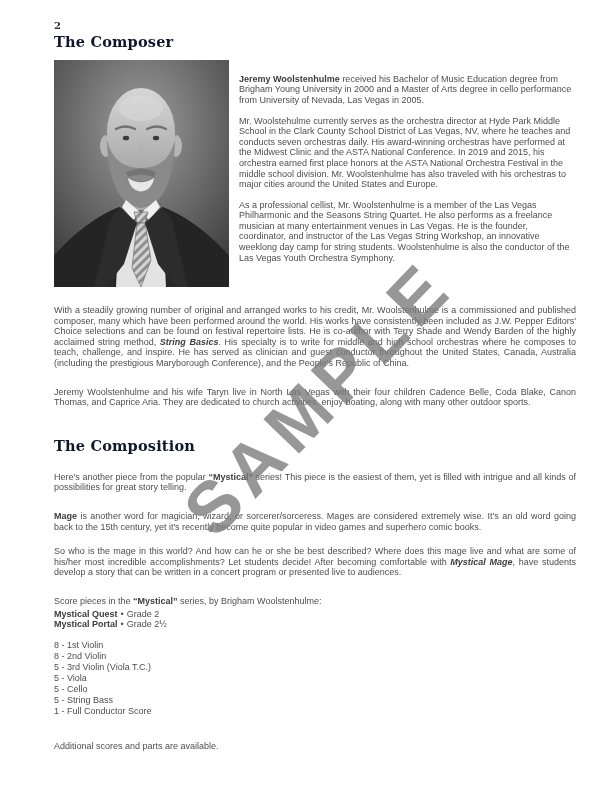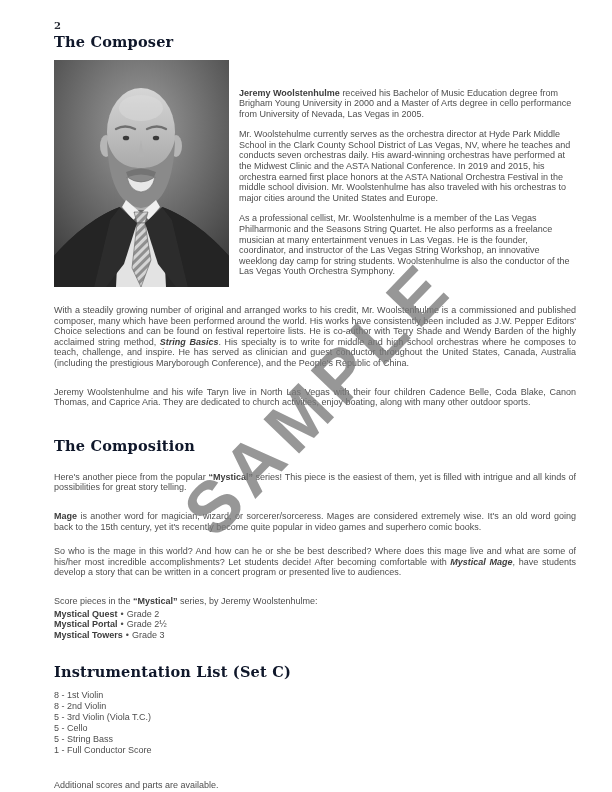--- a/index.html
+++ b/index.html
@@ -7,21 +7,21 @@
         font-family:"Liberation Sans",sans-serif;}
   .content{position:absolute;left:54px;top:0;width:522px;}
   .page-number{margin-top:20px;font:700 10px/11px "DejaVu Serif",serif;color:#2a2e38;}
   h1{font:700 14.5px/17px "DejaVu Serif",serif;color:#0f172a;margin:2px 0 0 0;letter-spacing:.2px;}
   h1.sec{margin-top:29px;}
   h1.sec2{margin-top:22px;}
   p{font:400 9px/10.6px "Liberation Sans",sans-serif;color:#4e4e4e;margin:0;}
   .bio-col p{margin-bottom:10px;}
   .full{margin-top:18px;}
   .just{text-align:justify;}
-  .composer-row{display:flex;gap:10px;margin-top:10px;align-items:flex-end;}
+  .composer-row{display:flex;gap:10px;margin-top:10px;align-items:center;}
   .photo{width:175px;height:227px;flex:none;}
   .photo svg{display:block;}
   .bio-col{flex:1;min-width:0;}
   .b{font-weight:700;color:#3d3d3d;}
   .i{font-style:italic;}
   .series{margin-top:2px;}
   .series-row{font:400 9px/10.8px "Liberation Sans",sans-serif;color:#4e4e4e;}
   .series-row .nm{font-weight:700;color:#3d3d3d;}
   .series-row .bl{padding:0 3px;}
   .instr{margin-top:10px;}
@@ -92,39 +92,36 @@
       </div>
     </div>
 
     <p class="full just"><span>With a steadily growing number of original and arranged works to his credit, Mr. Woolstenhulme is a commissioned and published composer, many which have been performed around the world. His works have consistently been included as J.W. Pepper Editors' Choice selections and can be found on festival repertoire lists. He is co-author with Terry Shade and Wendy Barden of the highly acclaimed string method, </span><span class="b i">String Basics</span><span>. His specialty is to write for middle and high school orchestras where he composes to teach, challenge, and inspire. He has served as clinician and guest conductor throughout the United States, Canada, Australia (including the prestigious Maryborough Conference), and the People's Republic of China.</span></p>
     <p class="full just"><span>Jeremy Woolstenhulme and his wife Taryn live in North Las Vegas with their four children Cadence Belle, Coda Blake, Canon Thomas, and Caprice Aria. They are dedicated to church activities, enjoy boating, along with many other outdoor sports.</span></p>
 
     <h1 class="sec">The Composition</h1>
     <p class="full just"><span>Here's another piece from the popular </span><span class="b">“Mystical”</span><span> series! This piece is the easiest of them, yet is filled with intrigue and all kinds of possibilities for great story telling.</span></p>
     <p class="full just"><span class="b">Mage</span><span> is another word for magician, wizard, or sorcerer/sorceress. Mages are considered extremely wise. It's an old word going back to the 15th century, yet it's recently become quite popular in video games and superhero comic books.</span></p>
     <p class="full just" style="margin-top:14px"><span>So who is the mage in this world? And how can he or she be best described? Where does this mage live and what are some of his/her most incredible accomplishments? Let students decide! After becoming comfortable with </span><span class="b i">Mystical Mage</span><span>, have students develop a story that can be written in a concert program or presented live to audiences.</span></p>
-    <p class="full" style="margin-top:18px"><span>Score pieces in the </span><span class="b">“Mystical”</span><span> series, by Jeremy Woolstenhulme:</span></p>
+    <p class="full" style="margin-top:18px"><span>Score pieces in the </span><span class="b">“Mystical”</span><span> series, by Brigham Woolstenhulme:</span></p>
 
     <div class="series">
       <div class="series-row">
         <span class="nm">Mystical Quest</span><span class="bl">•</span><span>Grade 2</span>
       </div>
       <div class="series-row">
         <span class="nm">Mystical Portal</span><span class="bl">•</span><span>Grade 2½</span>
       </div>
-      <div class="series-row">
-        <span class="nm">Mystical Towers</span><span class="bl">•</span><span>Grade 3</span>
-      </div>
     </div>
 
-    <h1 class="sec2">Instrumentation List (Set C)</h1>
     <div class="instr">
       <div class="instr-row">8 - 1st Violin</div>
       <div class="instr-row">8 - 2nd Violin</div>
       <div class="instr-row">5 - 3rd Violin (Viola T.C.)</div>
+      <div class="instr-row">5 - Viola</div>
       <div class="instr-row">5 - Cello</div>
       <div class="instr-row">5 - String Bass</div>
       <div class="instr-row">1 - Full Conductor Score</div>
     </div>
 
     <p class="footnote">Additional scores and parts are available.</p>
   </div>
 
   <div class="watermark">SAMPLE</div>
 </div>

